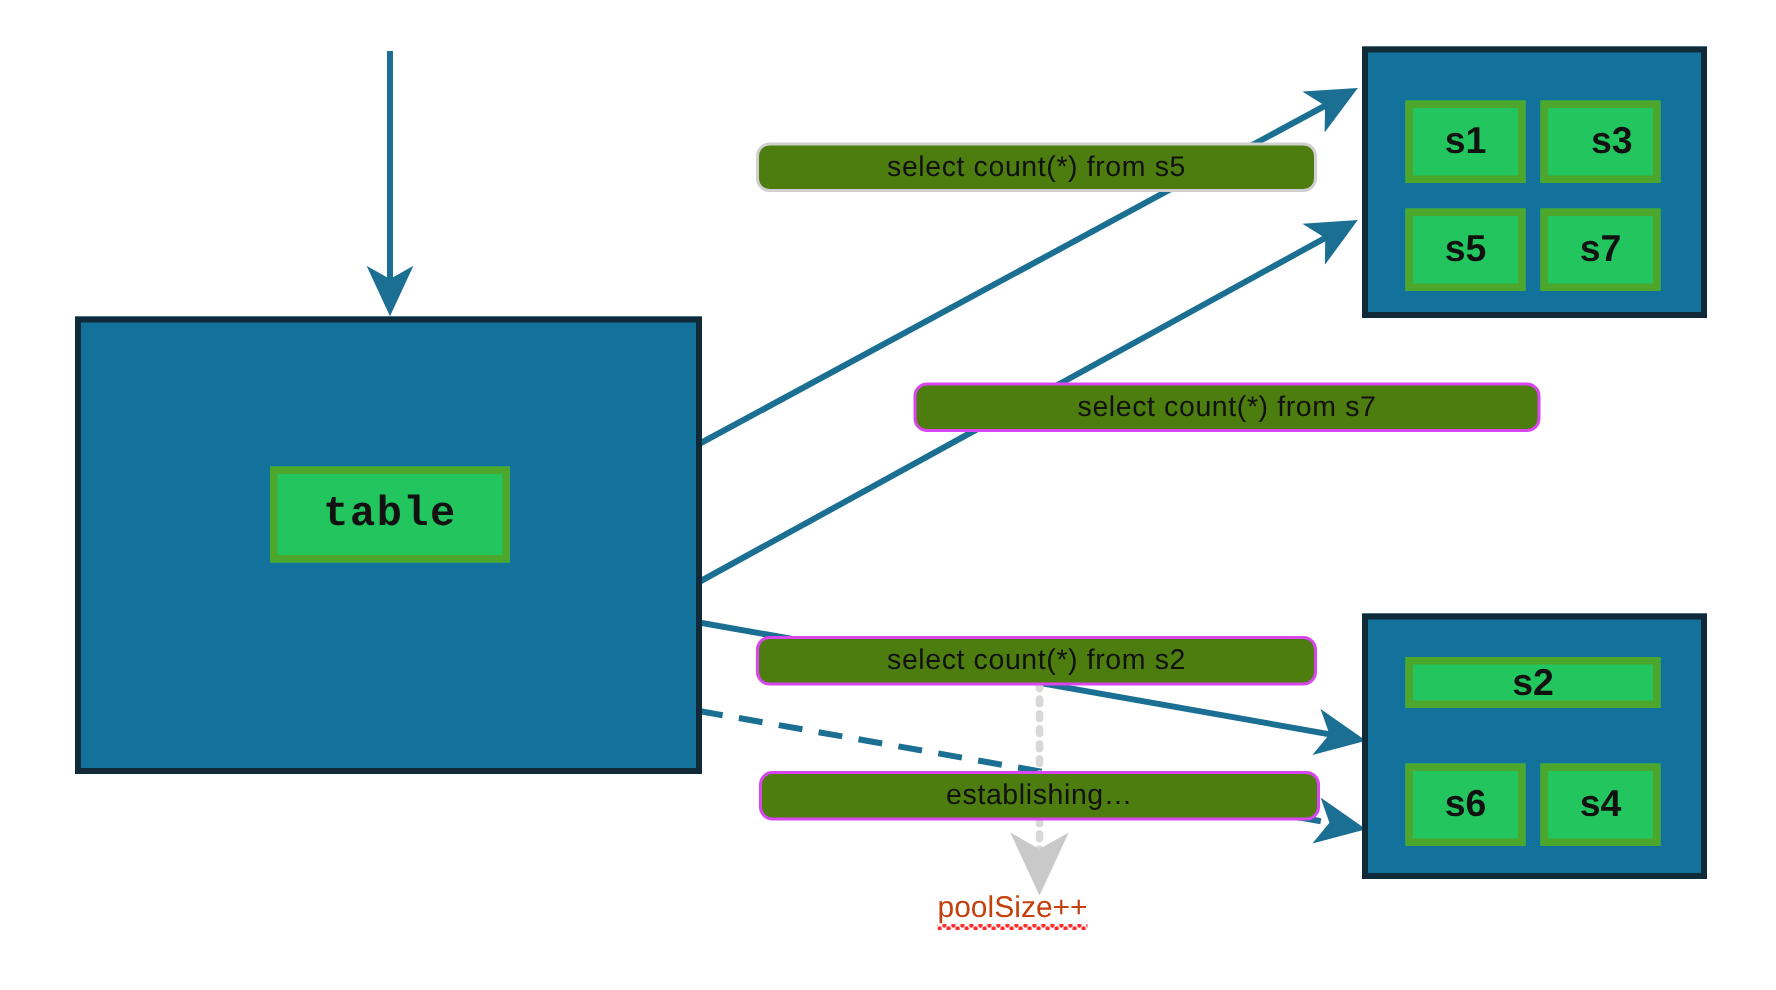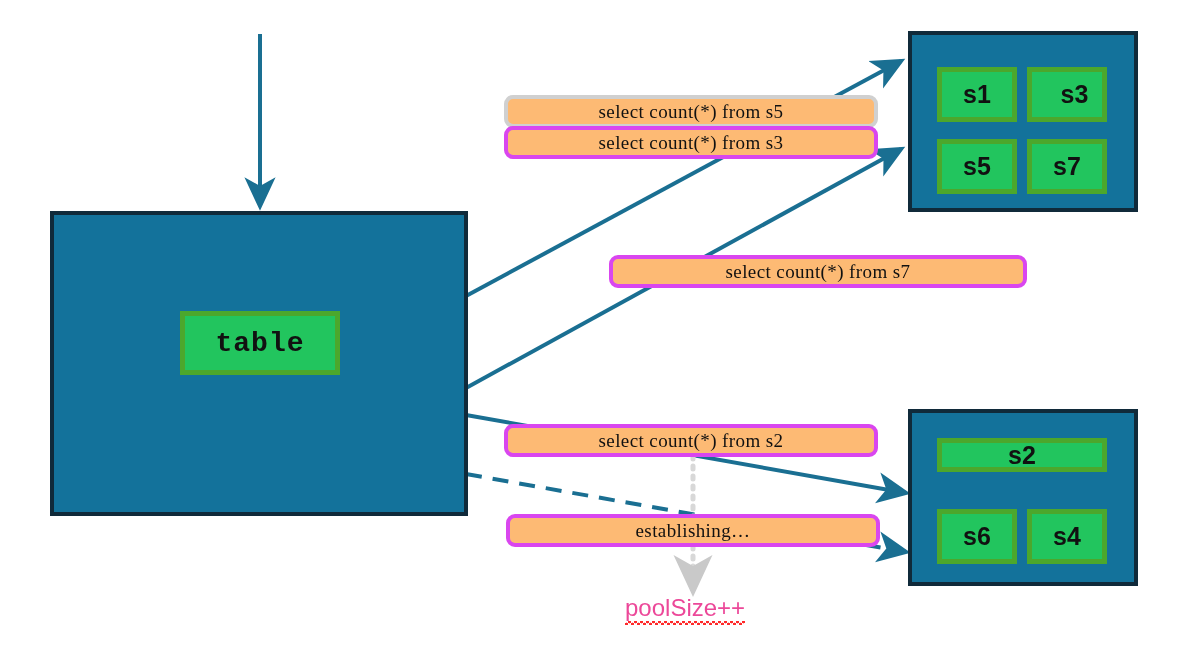--- a/index.html
+++ b/index.html
@@ -12,28 +12,28 @@
   
   .pool{position:absolute;background:#13729b;border:4px solid #102a3a;box-sizing:border-box;}
 
   
   .node{position:absolute;background:#22c55e;border:5px solid #4ca72c;box-sizing:border-box;
         display:flex;align-items:center;justify-content:center;color:#111;font-weight:bold;}
   .node.sans{font-family:"Liberation Sans",sans-serif;font-size:25px;}
   .node.mono{font-family:"Liberation Mono",monospace;font-size:28px;letter-spacing:1px;}
 
   
-  .pill{position:absolute;background:#fdba74;border:4px solid #d946ef;border-radius:9px;
+  .pill{position:absolute;background:#4d7c0f;border:2px solid #d946ef;border-radius:9px;
         box-sizing:border-box;display:flex;align-items:center;justify-content:center;
-        font-family:Liberation Serif, serif;font-size:19px;color:#111;letter-spacing:.4px;
+        font-family:Liberation Sans, sans-serif;font-size:19px;color:#111;letter-spacing:.4px;
         white-space:nowrap;}
   .pill.faint{border-color:#d0d0d0;}
 
   
-  .annot{position:absolute;font-family:"Liberation Sans",sans-serif;font-size:24px;color:#ec4899;
+  .annot{position:absolute;font-family:"Liberation Sans",sans-serif;font-size:20px;color:#c2410c;
          white-space:nowrap;}
   .annot .squig{position:absolute;left:0;right:0;bottom:-3px;height:4px;
         background-image:
           radial-gradient(circle at 1.5px 3px, #ff2a2a 1.3px, transparent 1.6px),
           radial-gradient(circle at 4.5px 1px, #ff2a2a 1.3px, transparent 1.6px);
         background-size:6px 4px;background-repeat:repeat-x;}
 </style>
 </head>
 <body>
 
@@ -87,21 +87,20 @@
   <div class="node sans" style="left:1027px;top:139px;width:80px;height:55px;">s7</div>
 
   <div class="pool" style="left:908px;top:409px;width:230px;height:177px;"></div>
   <div class="node sans" style="left:937px;top:438px;width:170px;height:34px;">s2</div>
   <div class="node sans" style="left:937px;top:509px;width:80px;height:55px;">s6</div>
   <div class="node sans" style="left:1027px;top:509px;width:80px;height:55px;">s4</div>
 
 
   <div class="pill faint" style="left:504px;top:95px;width:374px;height:33px;">select count(*) from s5</div>
 
-  <div class="pill" style="left:504px;top:126px;width:374px;height:33px;">select count(*) from s3</div>
 
   <div class="pill" style="left:609px;top:255px;width:418px;height:33px;">select count(*) from s7</div>
 
   <div class="pill" style="left:504px;top:424px;width:374px;height:33px;">select count(*) from s2</div>
 
   <div class="pill" style="left:506px;top:514px;width:374px;height:33px;">establishing…</div>
 
   <div class="annot" style="left:625px;top:594px;">
     <span>poolSize++</span>
     <span class="squig"></span>

